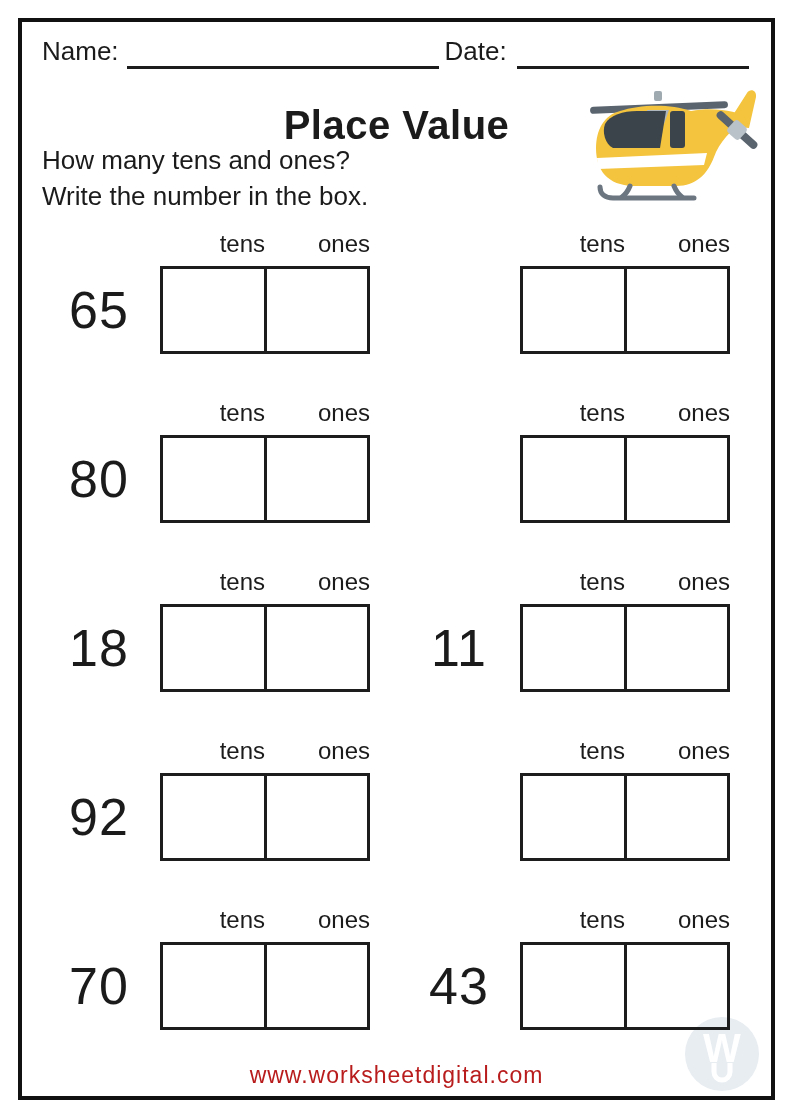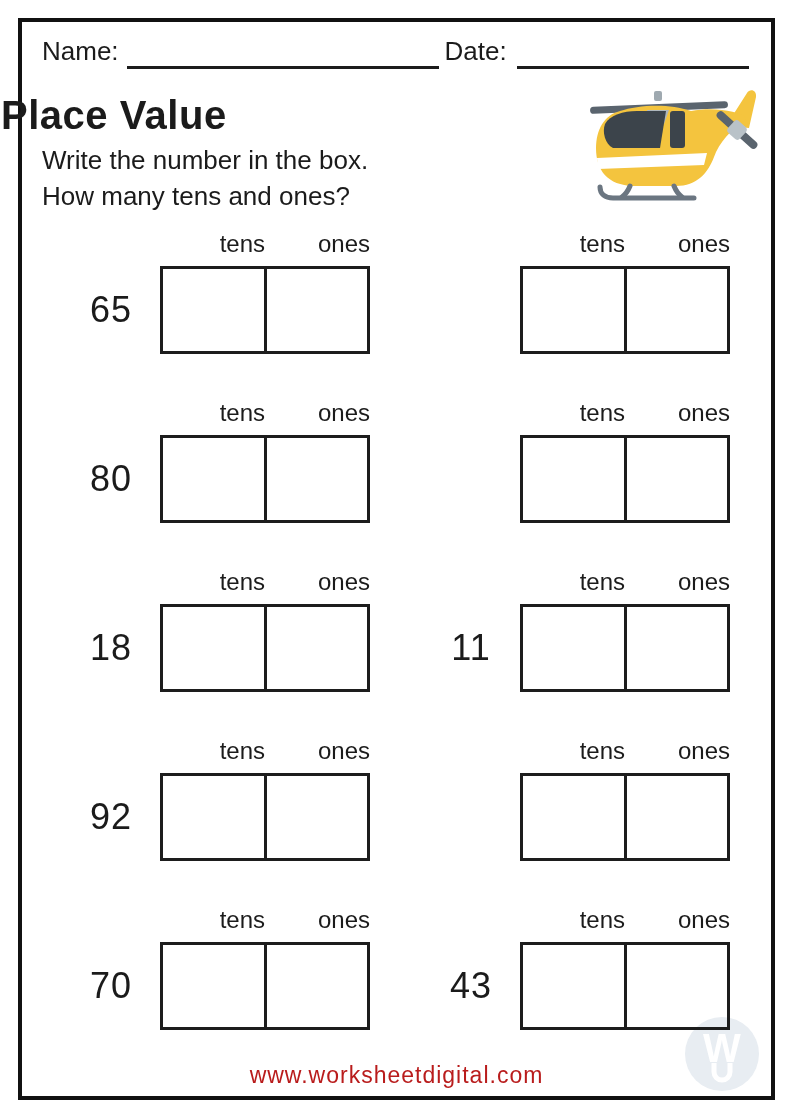--- a/index.html
+++ b/index.html
@@ -33,21 +33,22 @@
     font-size: 26px;
     z-index: 1;
   }
   .name-row .lab { white-space: nowrap; padding-bottom: 2px; }
   .rule { border-bottom: 3px solid #1c1c1c; height: 24px; }
   .rule-name { width: 312px; margin: 0 6px 0 8px; }
   .rule-date { flex: 1; margin-left: 10px; }
   .title {
     position: absolute;
     left: 0; right: 0; top: 92px;
-    margin: 1px;
+    margin: 11px;
+    text-align: center;
     font-size: 40px;
     font-weight: 700;
     letter-spacing: 0.5px;
     z-index: 1;
   }
   .heli {
     position: absolute;
     left: 590px; top: 84px;
     width: 172px; height: 118px;
     z-index: 2;
@@ -64,26 +65,26 @@
     left: 30px; top: 230px;
     width: 726px;
     display: grid;
     grid-template-columns: 360px 360px;
     grid-auto-rows: 169px;
     z-index: 1;
   }
   .problem { position: relative; }
   .num {
     position: absolute;
-    left: 16px; top: 36px;
+    left: 4px; top: 36px;
     width: 130px; height: 88px;
     display: flex;
     align-items: center;
     justify-content: center;
-    font-size: 36px;
+    font-size: 52px;
     letter-spacing: 1px;
   }
   .bg { position: absolute; left: 130px; top: 0; width: 216px; }
   .labels {
     display: flex;
     width: 210px;
     height: 34px;
     font-size: 24px;
   }
   .labels span { flex: 1; text-align: right; }
@@ -145,22 +146,22 @@
         <rect x="121" y="42" width="52" height="8" rx="4" fill="#5a646e"></rect>
         <rect x="139" y="38" width="16" height="16" rx="4" fill="#b9c2c8"></rect>
       </g>
       <path d="M40 102 C38 107 36 110 32 113" stroke="#6b7681" stroke-width="5" fill="none" stroke-linecap="round"></path>
       <path d="M84 102 C86 107 88 110 92 113" stroke="#6b7681" stroke-width="5" fill="none" stroke-linecap="round"></path>
       <path d="M10 103 C10 110 15 114 23 114 L104 114" stroke="#6b7681" stroke-width="5" fill="none" stroke-linecap="round"></path>
     </svg>
   </div>
 
   <div class="instr">
+    <div>How many tens and ones?</div>
     <div>Write the number in the box.</div>
-    <div>How many tens and ones?</div>
   </div>
 
   <div class="grid">
 
     <div class="problem">
       <div class="num">65</div>
       <div class="bg">
         <div class="labels">
           <span>tens</span>
           <span>ones</span>

